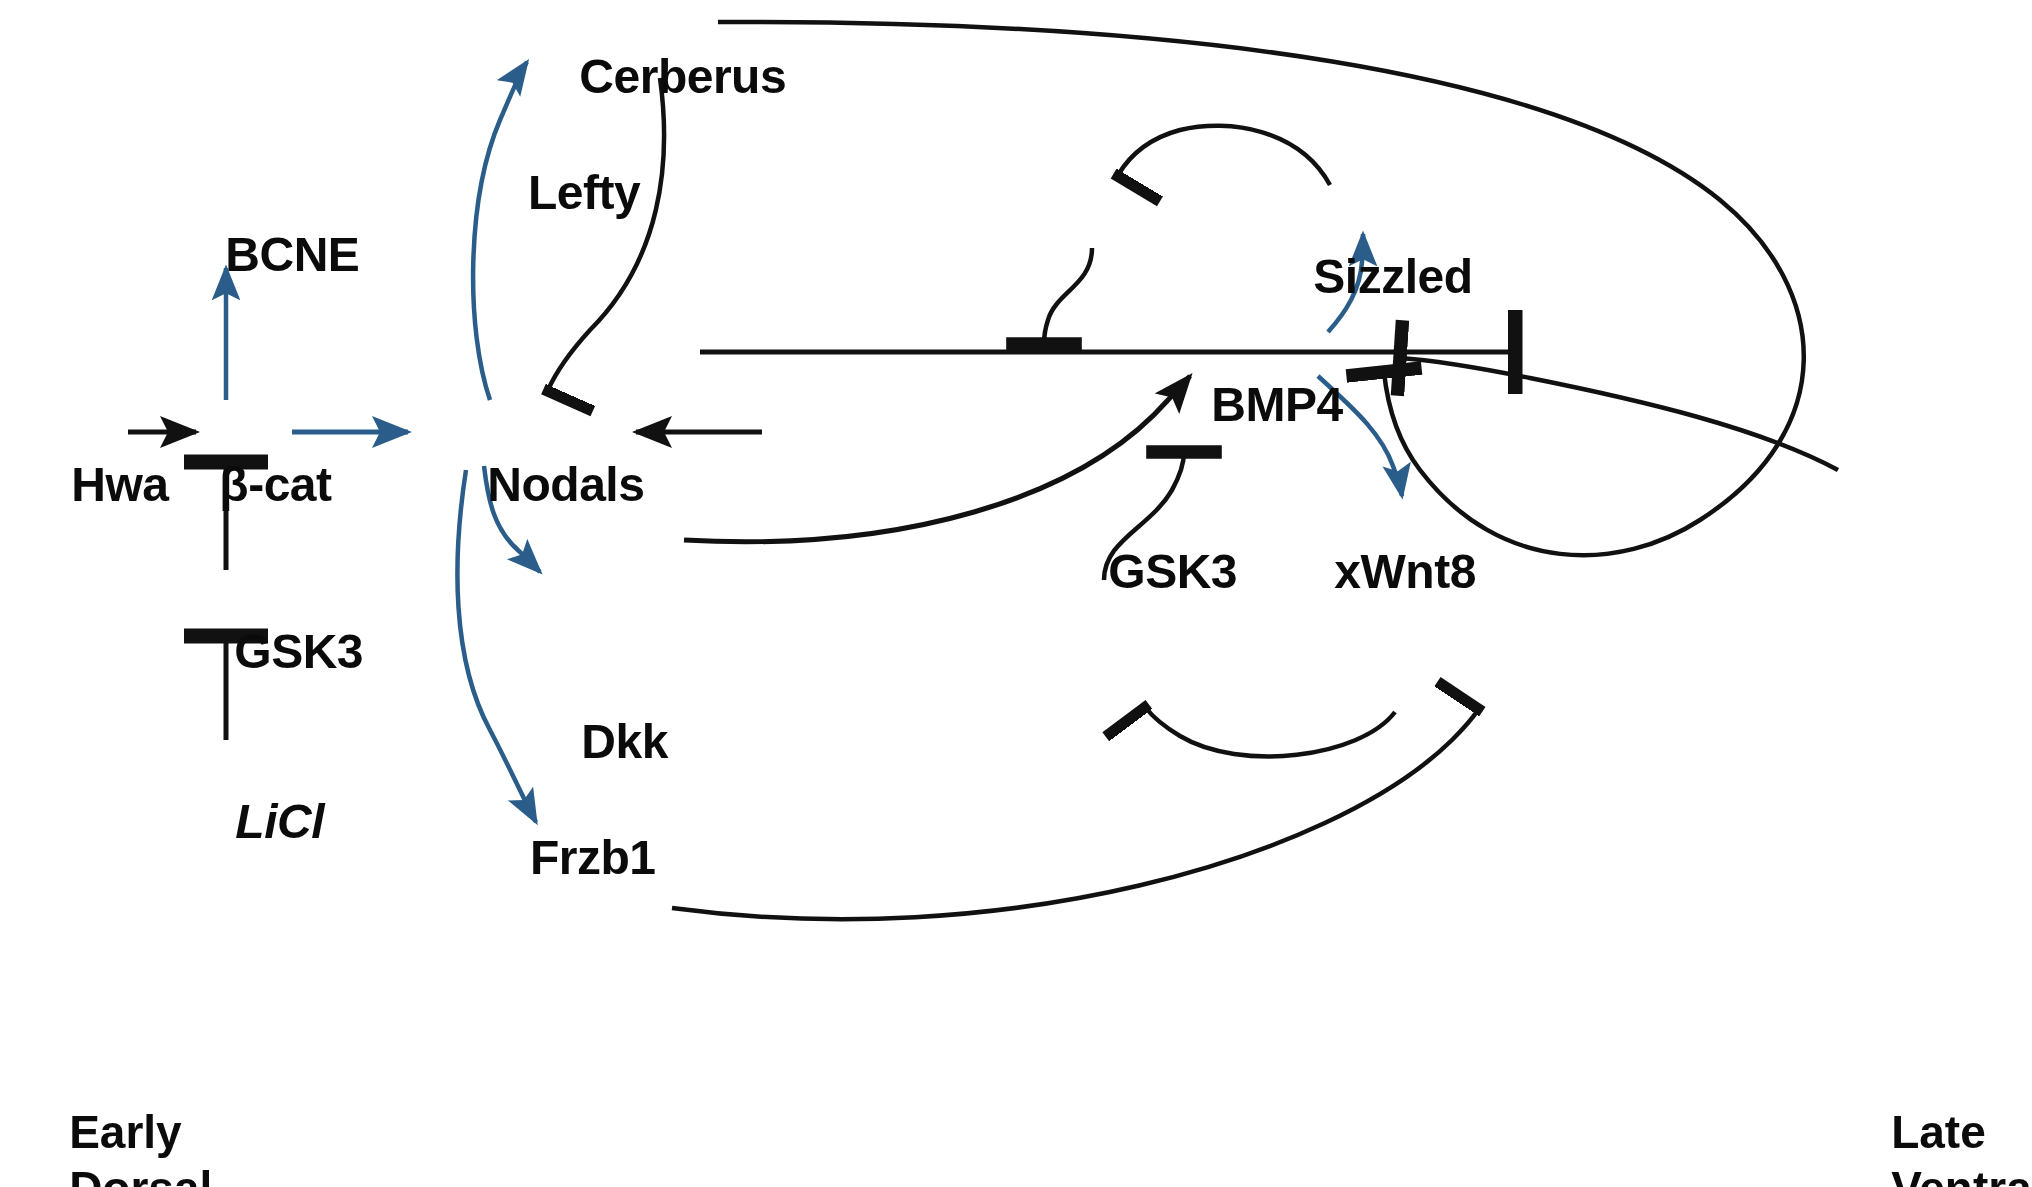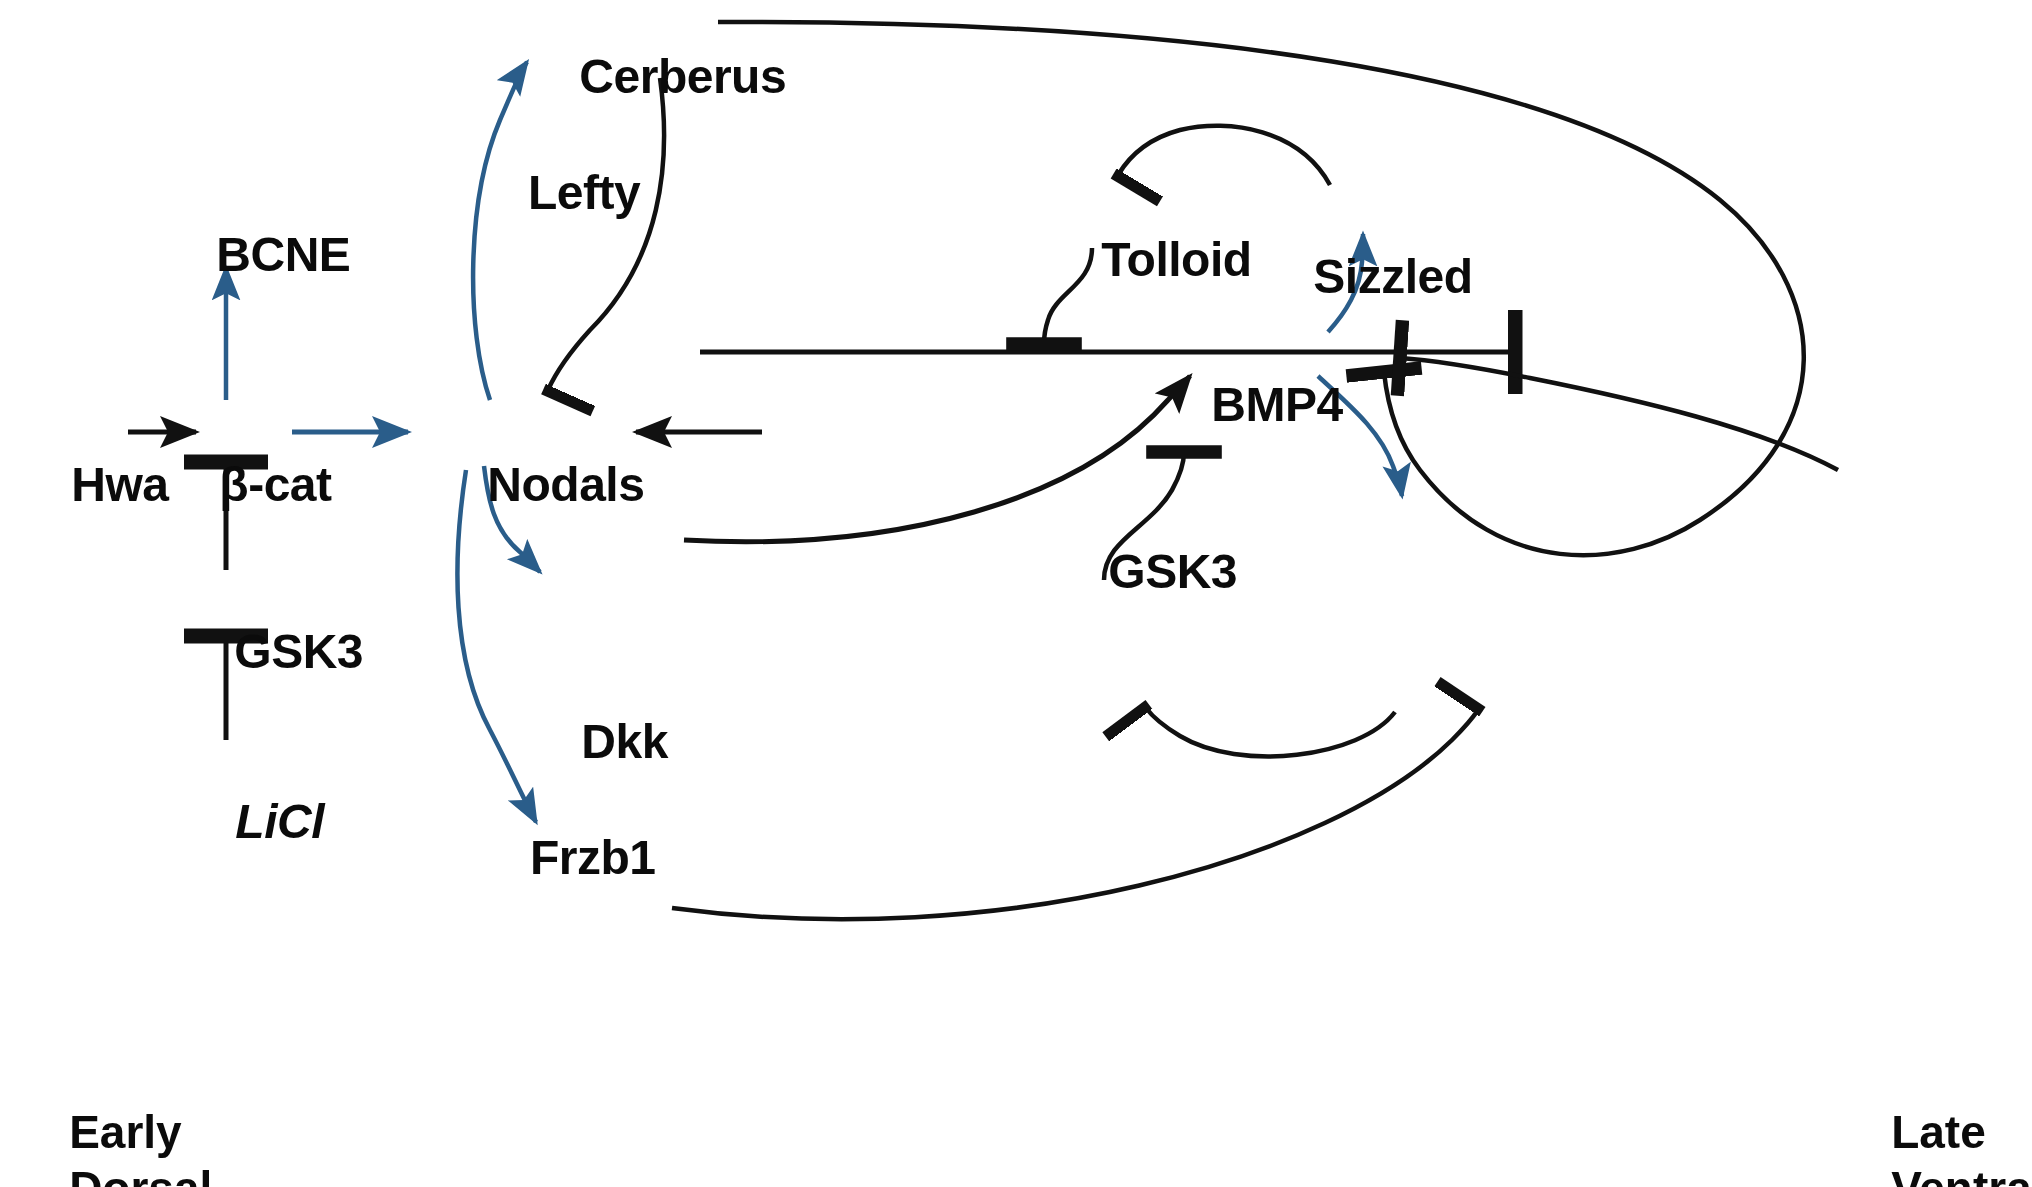--- a/index.html
+++ b/index.html
@@ -110,21 +110,21 @@
   </svg>
 
   <div class="node" style="left:20px; top:398px;">
     <span>Hwa</span>
   </div>
 
   <div class="node" style="left:168px; top:398px;">
     <span>β-cat</span>
   </div>
 
-  <div class="node" style="left:165px; top:168px;">
+  <div class="node" style="left:174px; top:168px;">
     <span>BCNE</span>
   </div>
 
   <div class="node" style="left:183px; top:565px;">
     <span>GSK3</span>
   </div>
 
   <div class="node" style="left:184px; top:735px;font-style:italic;">
     <span>LiCl</span>
   </div>
@@ -138,36 +138,36 @@
     <span class="line2">Lefty</span>
   </div>
 
 
 
   <div class="node" style="left:530px; top:655px;">
     <span>Dkk</span>
     <span class="line2">Frzb1</span>
   </div>
 
-  <div class="node" style="left:1050px; top:173px;">
-    <span>Tolloid</span>
-  </div>
 
   <div class="node" style="left:1262px; top:190px;">
     <span>Sizzled</span>
   </div>
 
   <div class="node" style="left:1160px; top:318px;">
     <span>BMP4</span>
   </div>
 
   <div class="node" style="left:1057px; top:485px;">
     <span>GSK3</span>
   </div>
 
+  <div class="node" style="left:1283px; top:485px;">
+    <span>xWnt8</span>
+  </div>
 
   <div class="corner-label" style="left:18px; top:1048px;">
     <span>Early</span>
     <span class="line2">Dorsal</span>
   </div>
 
   <div class="corner-label" style="left:1840px; top:1048px;">
     <span>Late</span>
     <span class="line2">Ventral</span>
   </div>

